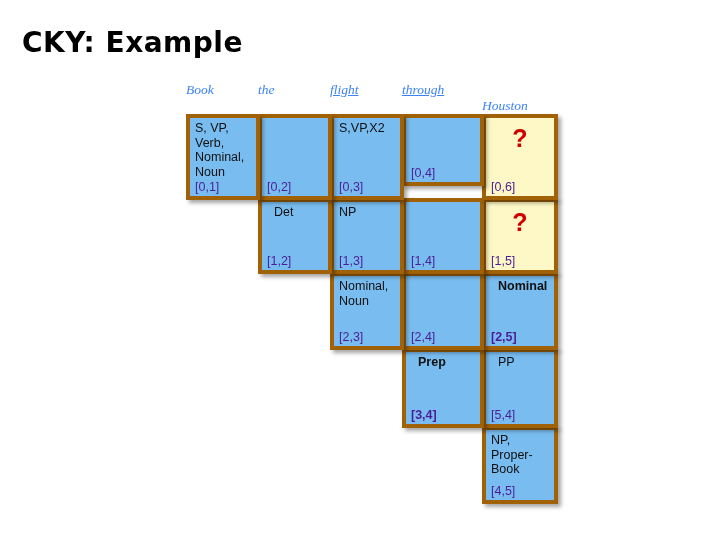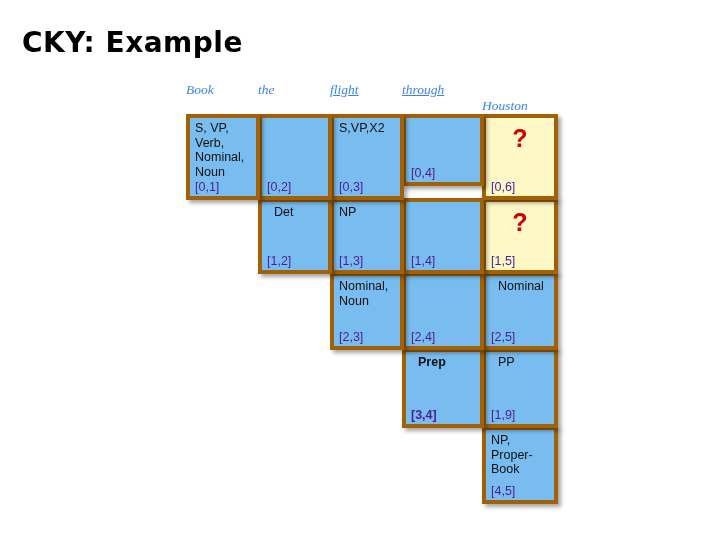--- a/index.html
+++ b/index.html
@@ -146,31 +146,31 @@
         <div class="cell-index">[1,5]</div>
       </div>
       <div class="cell" style="left: 144px; top: 190px; width: 74px; height: 78px; z-index: 11;">
         <div class="cell-content">Nominal,
 Noun</div>
         <div class="cell-index">[2,3]</div>
       </div>
       <div class="cell" style="left: 216px; top: 190px; width: 82px; height: 78px; z-index: 10;">
         <div class="cell-index">[2,4]</div>
       </div>
-      <div class="cell" style="left: 296px; top: 190px; width: 76px; height: 78px; z-index: 9;">
+      <div class="cell" style="left: 296px; top: 190px; width: 76px; height: 78px; z-index: 9; font-weight: bold;">
         <div class="cell-content indent">Nominal</div>
         <div class="cell-index">[2,5]</div>
       </div>
       <div class="cell" style="left: 216px; top: 266px; width: 82px; height: 80px; z-index: 8; font-weight: bold;">
         <div class="cell-content indent">Prep</div>
         <div class="cell-index">[3,4]</div>
       </div>
       <div class="cell" style="left: 296px; top: 266px; width: 76px; height: 80px; z-index: 7;">
         <div class="cell-content indent">PP</div>
-        <div class="cell-index">[1,9]</div>
+        <div class="cell-index">[5,4]</div>
       </div>
       <div class="cell" style="left: 296px; top: 344px; width: 76px; height: 78px; z-index: 6;">
         <div class="cell-content">NP,
 Proper-
 Book</div>
         <div class="cell-index">[4,5]</div>
       </div>
     </div>
   <svg class="arrow-svg" viewBox="0 0 400 420">
 

